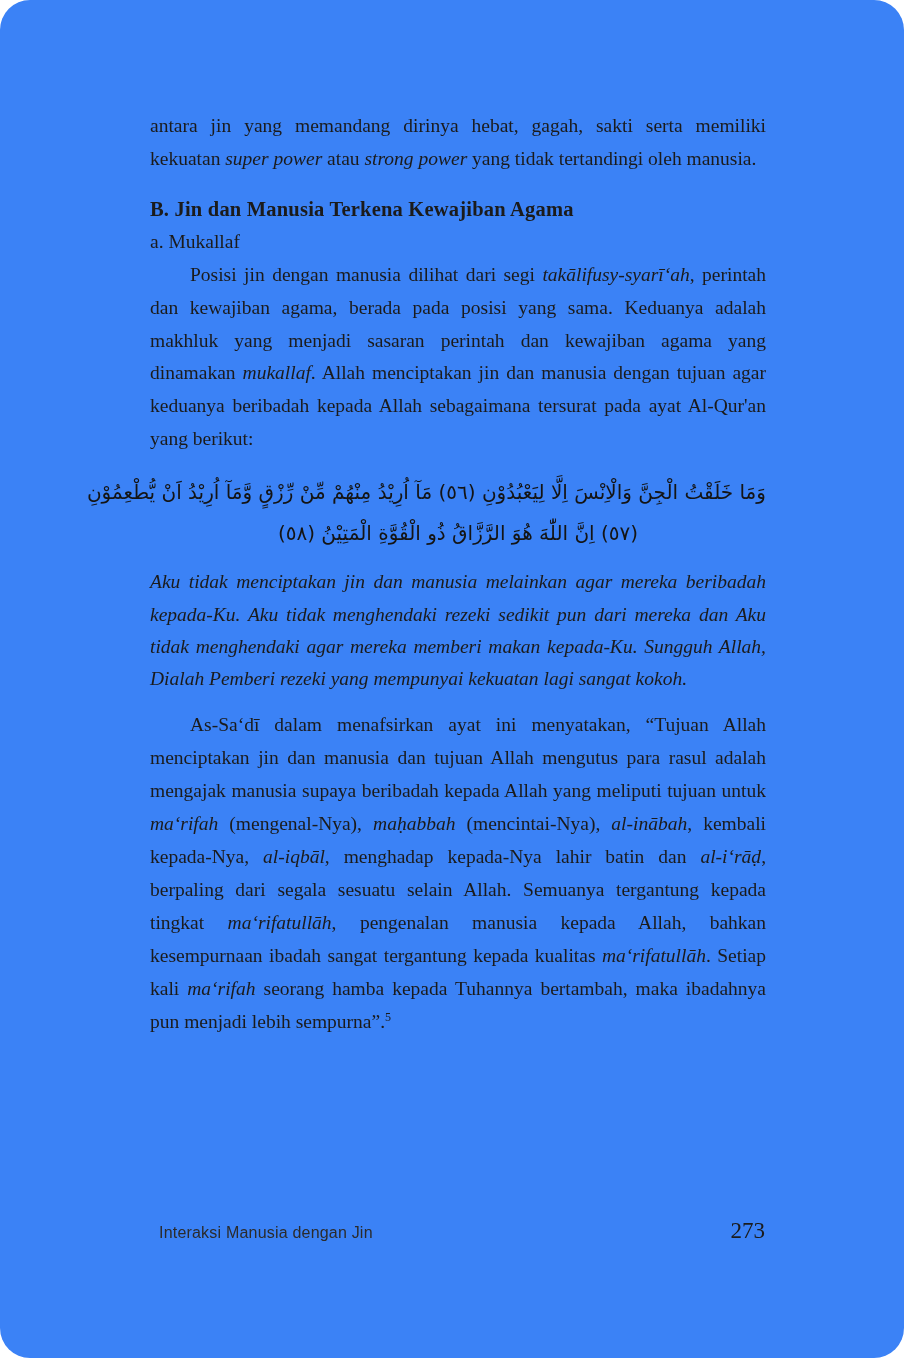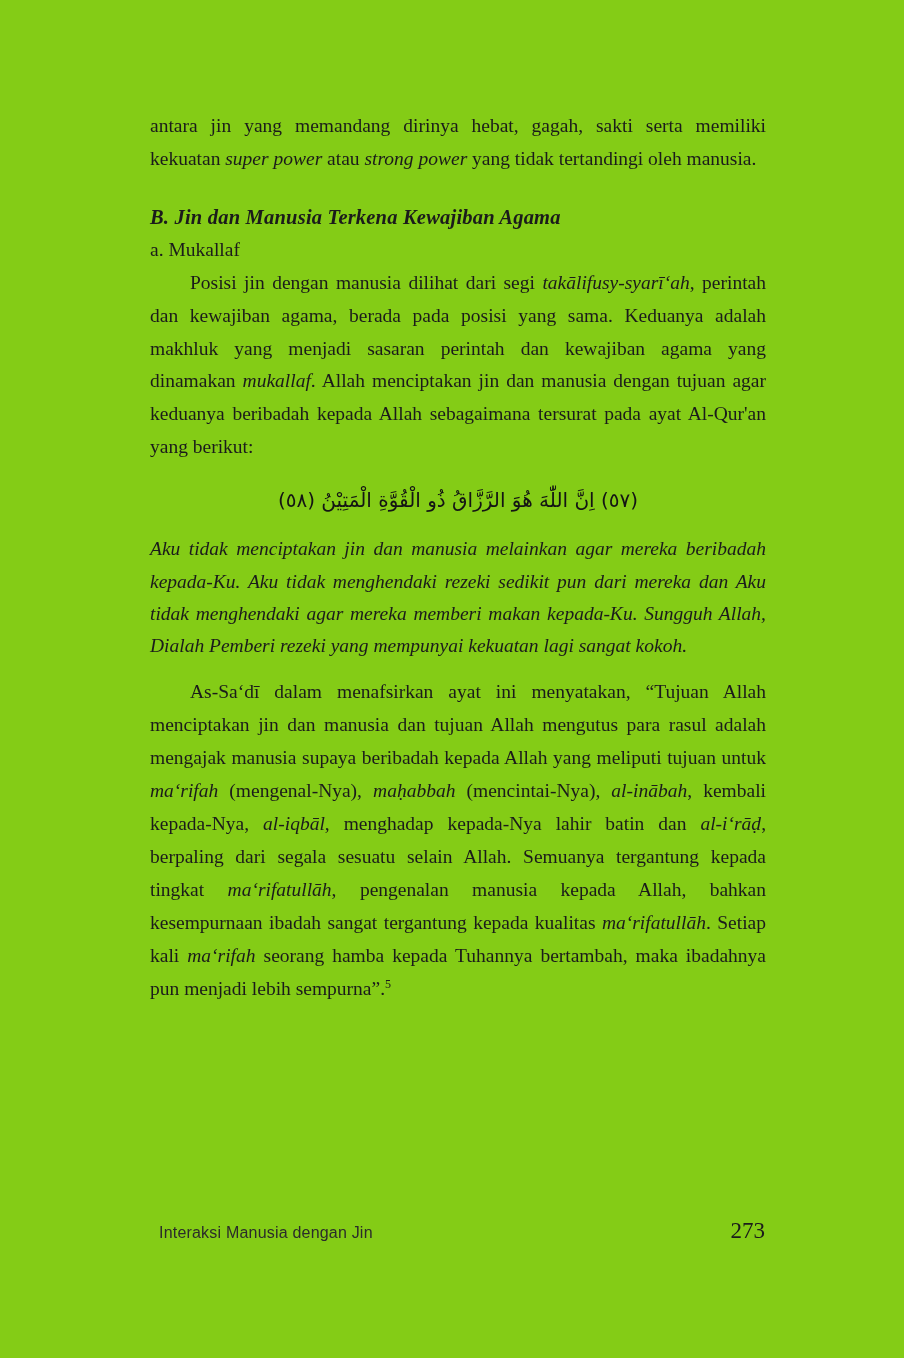--- a/index.html
+++ b/index.html
@@ -1,47 +1,47 @@
 <!DOCTYPE html>
 <html><head>
 <meta charset="utf-8">
 <style>
   * { box-sizing: border-box; }
   html, body { margin: 0; padding: 0; background: #ffffff; }
   .page {
     position: relative;
     width: 904px;
     height: 1358px;
-    background: #84cc16;
+    background: #3b82f6;
     font-family: "Liberation Serif", serif;
     color: #1b1b1b;
     overflow: hidden;
+    border-radius: 30px;
   }
   .content {
     position: absolute;
     left: 150px;
     top: 110px;
     width: 616px;
   }
   .body-text {
     font-size: 19.5px;
     line-height: 1.69;
     text-align: justify;
     margin: 0;
   }
   .indent { text-indent: 40px; }
   .it { font-style: italic; }
   .sup { vertical-align: super; font-size: 0.62em; line-height: 0; }
   .section-heading {
     font-size: 20.5px;
     font-weight: bold;
-    margin: 26px 0 0 0;
+    margin: 18px 0 0 0;
     line-height: 1.5;
     letter-spacing: 0.2px;
-    font-style: italic;
   }
   .sub-heading {
     font-size: 19.5px;
     line-height: 1.69;
     margin: 1px 0 0 0;
   }
   .para-posisi { margin-top: 0; }
   .arabic {
     direction: rtl;
     text-align: center;
@@ -95,20 +95,21 @@
 
     <p class="body-text"><span>antara jin yang memandang dirinya hebat, gagah, sakti serta memiliki kekuatan </span><span class="it">super power</span><span> atau </span><span class="it">strong power</span><span> yang tidak tertandingi oleh manusia.</span></p>
 
     <h2 class="section-heading">B. Jin dan Manusia Terkena Kewajiban Agama</h2>
 
     <div class="sub-heading">a. Mukallaf</div>
 
     <p class="body-text indent para-posisi"><span>Posisi jin dengan manusia dilihat dari segi </span><span class="it">takālifusy-syarī‘ah</span><span>, perintah dan kewajiban agama, berada pada posisi yang sama. Keduanya adalah makhluk yang menjadi sasaran perintah dan kewajiban agama yang dinamakan </span><span class="it">mukallaf</span><span>. Allah menciptakan jin dan manusia dengan tujuan agar keduanya beribadah kepada Allah sebagaimana tersurat pada ayat Al-Qur'an yang berikut:</span></p>
 
     <div class="arabic">
+      <div class="arabic-line">وَمَا خَلَقْتُ الْجِنَّ وَالْاِنْسَ اِلَّا لِيَعْبُدُوْنِ (٥٦) مَآ اُرِيْدُ مِنْهُمْ مِّنْ رِّزْقٍ وَّمَآ اُرِيْدُ اَنْ يُّطْعِمُوْنِ</div>
       <div class="arabic-line">(٥٧) اِنَّ اللّٰهَ هُوَ الرَّزَّاقُ ذُو الْقُوَّةِ الْمَتِيْنُ (٥٨)</div>
     </div>
 
     <p class="translation"><span class="it">Aku tidak menciptakan jin dan manusia melainkan agar mereka beribadah kepada-Ku. Aku tidak menghendaki rezeki sedikit pun dari mereka dan Aku tidak menghendaki agar mereka memberi makan kepada-Ku. Sungguh Allah, Dialah Pemberi rezeki yang mempunyai kekuatan lagi sangat kokoh.</span></p>
 
 
     <p class="body-text indent para-tafsir"><span>As-Sa‘dī dalam menafsirkan ayat ini menyatakan, “Tujuan Allah menciptakan jin dan manusia dan tujuan Allah mengutus para rasul adalah mengajak manusia supaya beribadah kepada Allah yang meliputi tujuan untuk </span><span class="it">ma‘rifah</span><span> (mengenal-Nya), </span><span class="it">maḥabbah</span><span> (mencintai-Nya), </span><span class="it">al-inābah</span><span>, kembali kepada-Nya, </span><span class="it">al-iqbāl</span><span>, menghadap kepada-Nya lahir batin dan </span><span class="it">al-i‘rāḍ</span><span>, berpaling dari segala sesuatu selain Allah. Semuanya tergantung kepada tingkat </span><span class="it">ma‘rifatullāh</span><span>, pengenalan manusia kepada Allah, bahkan kesempurnaan ibadah sangat tergantung kepada kualitas </span><span class="it">ma‘rifatullāh</span><span>. Setiap kali </span><span class="it">ma‘rifah</span><span> seorang hamba kepada Tuhannya bertambah, maka ibadahnya pun menjadi lebih sempurna”.</span><span class="sup">5</span></p>
 
 
   </main>

